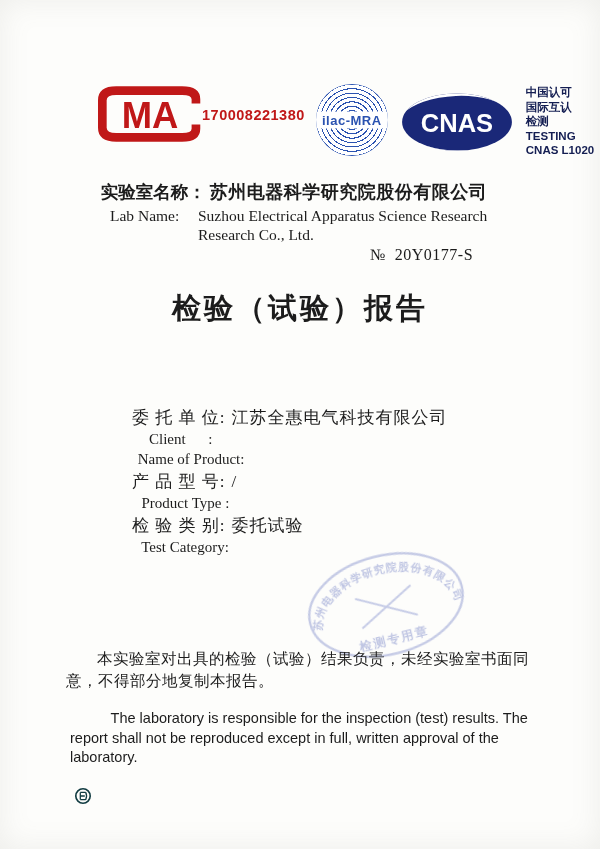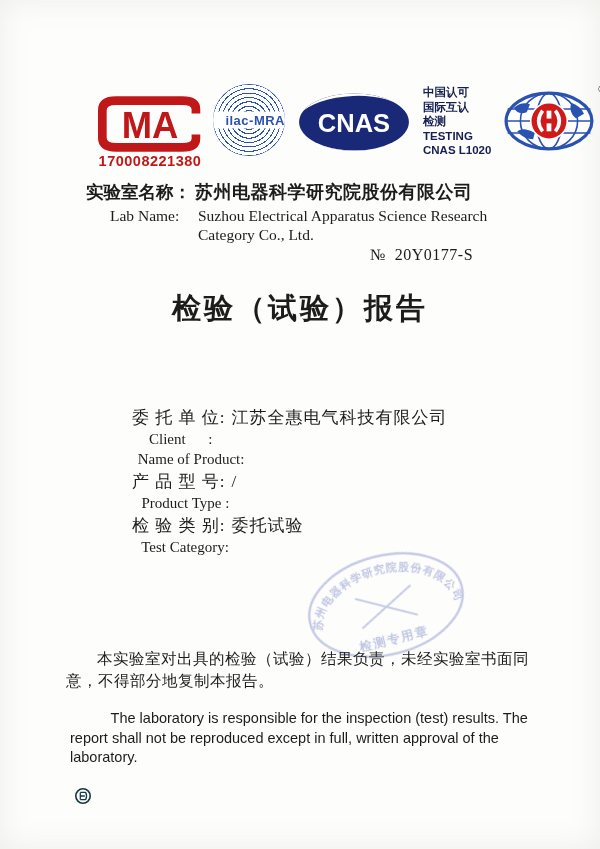--- a/index.html
+++ b/index.html
@@ -5,39 +5,39 @@
   html,body{margin:0;padding:0;background:#e8e8e6;}
   .page{
     position:relative;width:600px;height:849px;margin:0 auto;
     background:#fdfdfb;overflow:hidden;color:#1c1c1c;
     font-family:"Liberation Serif",serif;
     box-shadow:inset 0 0 30px rgba(120,120,115,0.12);
   }
 
   
   .logos{position:absolute;top:84px;left:98px;display:flex;align-items:flex-start;gap:11px;}
-  .cma{display:flex;flex-direction:column;align-items:center;margin-top:12px;}
+  .cma{display:flex;align-items:center;margin-top:2px;}
   .cma-number{font-family:"Liberation Sans",sans-serif;font-weight:bold;color:#c01818;font-size:14.5px;letter-spacing:.5px;margin-top:1px;}
   .ilac{position:relative;width:72px;height:72px;border-radius:50%;overflow:hidden;background:#fff;}
   .ilac::before{content:"";position:absolute;left:0;right:0;top:0;height:36px;
     background:repeating-radial-gradient(circle at 50% 100%, #2a52b0 0 1.1px, #fff 1.1px 4.4px);}
   .ilac::after{content:"";position:absolute;left:0;right:0;bottom:0;height:36px;
     background:repeating-radial-gradient(circle at 50% 0%, #2a52b0 0 1.1px, #fff 1.1px 4.4px);}
   .ilac-label{position:absolute;top:50%;left:0;right:0;transform:translateY(-50%);z-index:2;
     background:#fff;color:#2a52b0;font-family:"Liberation Sans",sans-serif;font-weight:bold;
-    font-size:13px;text-align:right;padding:1px 0;letter-spacing:.5px;}
+    font-size:13px;text-align:center;padding:1px 0;letter-spacing:.5px;}
   .cnas{margin-top:7px;}
   .accred{font-family:"Liberation Sans",sans-serif;font-weight:bold;color:#141e52;
     font-size:11.5px;line-height:14.5px;margin-top:1px;white-space:nowrap;}
   .globe{position:relative;margin-top:6px;}
   .globe-reg{position:absolute;top:-7px;right:-10px;font-size:11px;color:#333;font-family:"Liberation Sans",sans-serif;}
 
   
   .lab{position:absolute;top:180px;left:86px;}
-  .lab-row1{display:flex;align-items:baseline;font-family:Liberation Serif, serif;font-weight:bold;}
+  .lab-row1{display:flex;align-items:baseline;font-family:Liberation Serif, serif;font-weight:bold;justify-content:flex-end;}
   .lab-label-cn{font-size:17.5px;}
   .lab-name-cn{font-size:18px;margin-left:4px;letter-spacing:.5px;}
   .lab-row2{display:flex;margin-top:3px;font-size:15.5px;}
   .lab-label-en{margin-left:24px;width:88px;}
   .lab-name-en2{margin-left:112px;font-size:15.5px;margin-top:1px;}
 
   
   .report-no{position:absolute;top:246px;left:370px;font-size:16px;letter-spacing:.5px;white-space:pre;}
   .title-cn{position:absolute;top:289px;left:0;width:100%;text-align:center;
     font-family:"Liberation Sans",sans-serif;font-weight:bold;font-size:29px;letter-spacing:3px;}
@@ -129,21 +129,21 @@
 
   <div class="lab">
     <div class="lab-row1">
       <span class="lab-label-cn">实验室名称：</span>
       <span class="lab-name-cn">苏州电器科学研究院股份有限公司</span>
     </div>
     <div class="lab-row2">
       <span class="lab-label-en">Lab Name:</span>
       <span class="lab-name-en">Suzhou Electrical Apparatus Science Research</span>
     </div>
-    <div class="lab-name-en2">Category Co., Ltd.</div>
+    <div class="lab-name-en2">Research Co., Ltd.</div>
   </div>
 
   <div class="report-no"><span>№</span><span>  </span><span>20Y0177-S</span></div>
 
   <div class="title-cn">检验（试验）报告</div>
 
   <div class="fields">
 
     <div class="field">
       <div class="f-cn"><span class="f-label">委 托 单 位:</span><span class="f-value">江苏全惠电气科技有限公司</span></div>

